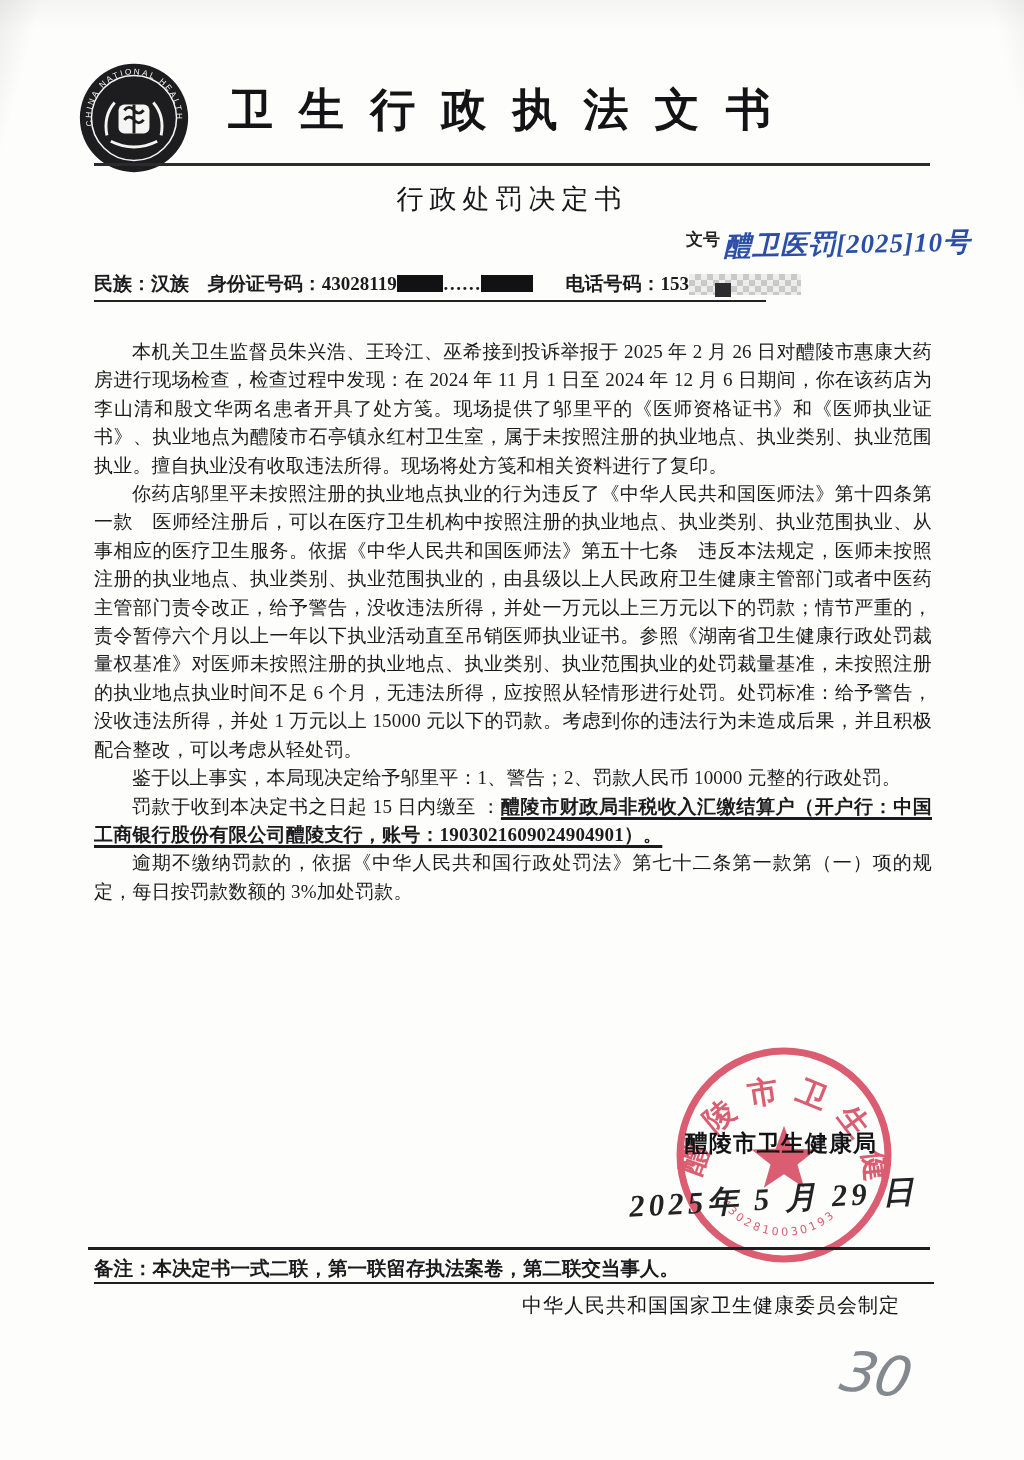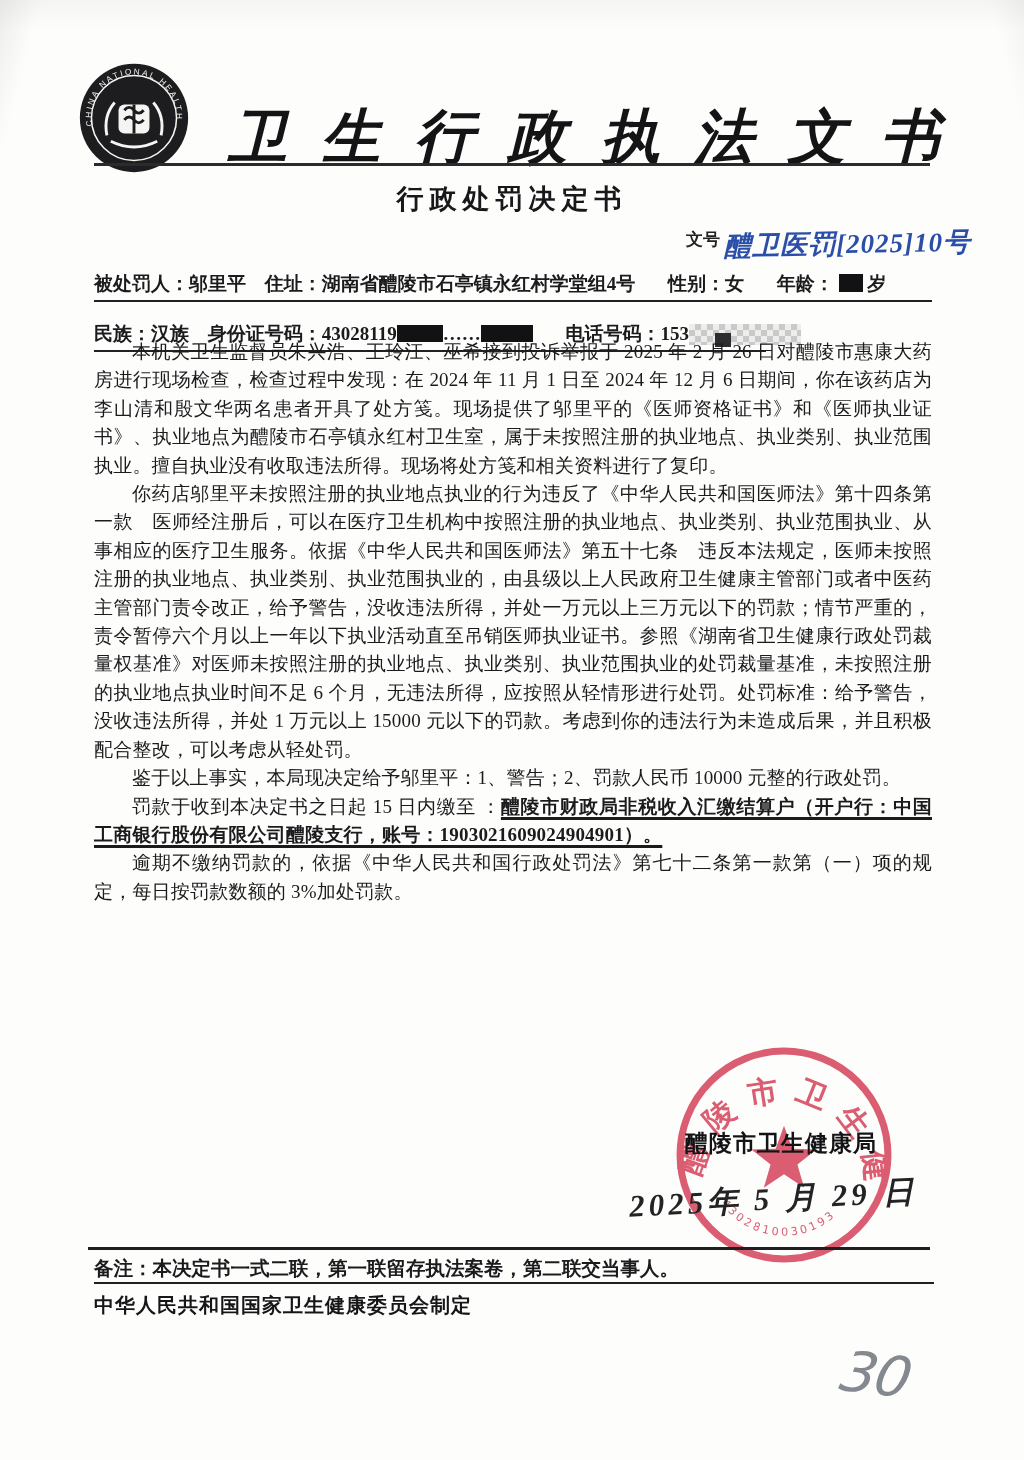--- a/index.html
+++ b/index.html
@@ -10,28 +10,28 @@
     background:#fdfdfc; color:#1b1b1d; overflow:hidden;
     background-image:
       linear-gradient(105deg, rgba(160,160,158,.18) 0%, rgba(160,160,158,0) 3%),
       linear-gradient(255deg, rgba(160,160,158,.12) 0%, rgba(160,160,158,0) 2.5%),
       linear-gradient(180deg, rgba(170,170,168,.10) 0%, rgba(170,170,168,0) 2%);
   }
 
   
   .emblem { position:absolute; left:76px; top:60px; width:116px; height:116px; }
   .series-title {
-    position:absolute; left:228px; top:98px; width:700px;
-    font-size:59px; font-weight:700; letter-spacing:0.58em; color:#141416;
-    white-space:nowrap; font-family:"Liberation Serif","DejaVu Serif",serif;font-style:italic;
+    position:absolute; left:228px; top:80px; width:700px;
+    font-size:45px; font-weight:700; letter-spacing:0.58em; color:#141416;
+    white-space:nowrap; font-family:"Liberation Serif","DejaVu Serif",serif;
   }
   .header-rule { position:absolute; left:94px; top:163px; width:836px; height:3px; background:#2b2b2d; }
   .doc-title {
     position:absolute; left:0; top:181px; width:1024px; text-align:center;
-    font-size:27px; font-weight:700; letter-spacing:6px; color:#18181a;
+    font-size:27px; font-weight:400; letter-spacing:6px; color:#18181a;
   }
   .docno { position:absolute; left:686px; top:226px; white-space:nowrap; }
   .docno-label { font-size:17px; font-weight:700; color:#222; vertical-align:8px; }
   .hand-blue {
     display:inline-block; font-size:27px; font-weight:700; color:#2b4fa8;
     font-style:italic; transform:rotate(-1deg); letter-spacing:1px;
   }
 
   
   .info { position:absolute; left:94px; top:270px; width:838px; font-weight:700; font-size:19px; }
@@ -70,22 +70,22 @@
   }
 
   
   .footer-rule-top { position:absolute; left:88px; top:1247px; width:842px; height:2.5px; background:#1f1f21; }
   .footer-note {
     position:absolute; left:94px; top:1255px; width:840px;
     font-size:19.5px; font-weight:700; color:#1b1b1d;
     border-bottom:2.5px solid #1f1f21; white-space:nowrap;
   }
   .footer-issuer {
-    position:absolute; left:94px; top:1292px; width:806px; 
-    font-size:20px; font-weight:700; color:#161618; letter-spacing:1px;
+    position:absolute; left:94px; top:1292px; width:806px; text-align:right;
+    font-size:20px; font-weight:400; color:#161618; letter-spacing:1px;
   }
   .pencil-number {
     position:absolute; left:842px; top:1342px;
     font-size:56px; color:#70757e; opacity:.85; font-style:italic;
     transform:rotate(7deg) skewX(-6deg); letter-spacing:-2px;
     font-family:"DejaVu Sans","Liberation Sans",sans-serif; font-weight:300;
   }
 </style>
 </head>
 <body>
@@ -111,28 +111,20 @@
   <div class="series-title">卫生行政执法文书</div>
   <div class="header-rule"></div>
   <div class="doc-title">行政处罚决定书</div>
 
   <div class="docno">
     <span class="docno-label">文号</span>
     <span class="hand-blue">醴卫医罚[2025]10号</span>
   </div>
 
   <div class="info">
-    <div class="info-line">
-      <span>被处罚人：</span><span>邬里平</span><span class="sp"></span>
-      <span>住址：</span><span>湖南省醴陵市石亭镇永红村学堂组4号</span><span class="sp"></span><span class="sp"></span>
-      <span>性别：</span><span>女</span><span class="sp"></span><span class="sp"></span>
-      <span>年龄：</span>
-      <span class="redact-black" style="width:24px;height:18px;"></span>
-      <span>岁</span>
-    </div>
     <div class="info-line short">
       <span>民族：</span><span>汉族</span><span class="sp"></span>
       <span>身份证号码：</span><span>43028119</span><span class="redact-black" style="width:46px;height:17px;"></span><span>……</span><span class="redact-black" style="width:52px;height:17px;"></span><span class="sp"></span><span class="sp"></span>
       <span>电话号码：</span><span>153</span><span class="redact-pixel" style="width:112px;"><span class="dark"></span></span>
     </div>
   </div>
 
   <div class="body-text">
     <p>本机关卫生监督员朱兴浩、王玲江、巫希接到投诉举报于 2025 年 2 月 26 日对醴陵市惠康大药房进行现场检查，检查过程中发现：在 2024 年 11 月 1 日至 2024 年 12 月 6 日期间，你在该药店为李山清和殷文华两名患者开具了处方笺。现场提供了邬里平的《医师资格证书》和《医师执业证书》、执业地点为醴陵市石亭镇永红村卫生室，属于未按照注册的执业地点、执业类别、执业范围执业。擅自执业没有收取违法所得。现场将处方笺和相关资料进行了复印。</p>
     <p>你药店邬里平未按照注册的执业地点执业的行为违反了《中华人民共和国医师法》第十四条第一款　医师经注册后，可以在医疗卫生机构中按照注册的执业地点、执业类别、执业范围执业、从事相应的医疗卫生服务。依据《中华人民共和国医师法》第五十七条　违反本法规定，医师未按照注册的执业地点、执业类别、执业范围执业的，由县级以上人民政府卫生健康主管部门或者中医药主管部门责令改正，给予警告，没收违法所得，并处一万元以上三万元以下的罚款；情节严重的，责令暂停六个月以上一年以下执业活动直至吊销医师执业证书。参照《湖南省卫生健康行政处罚裁量权基准》对医师未按照注册的执业地点、执业类别、执业范围执业的处罚裁量基准，未按照注册的执业地点执业时间不足 6 个月，无违法所得，应按照从轻情形进行处罚。处罚标准：给予警告，没收违法所得，并处 1 万元以上 15000 元以下的罚款。考虑到你的违法行为未造成后果，并且积极配合整改，可以考虑从轻处罚。</p>

